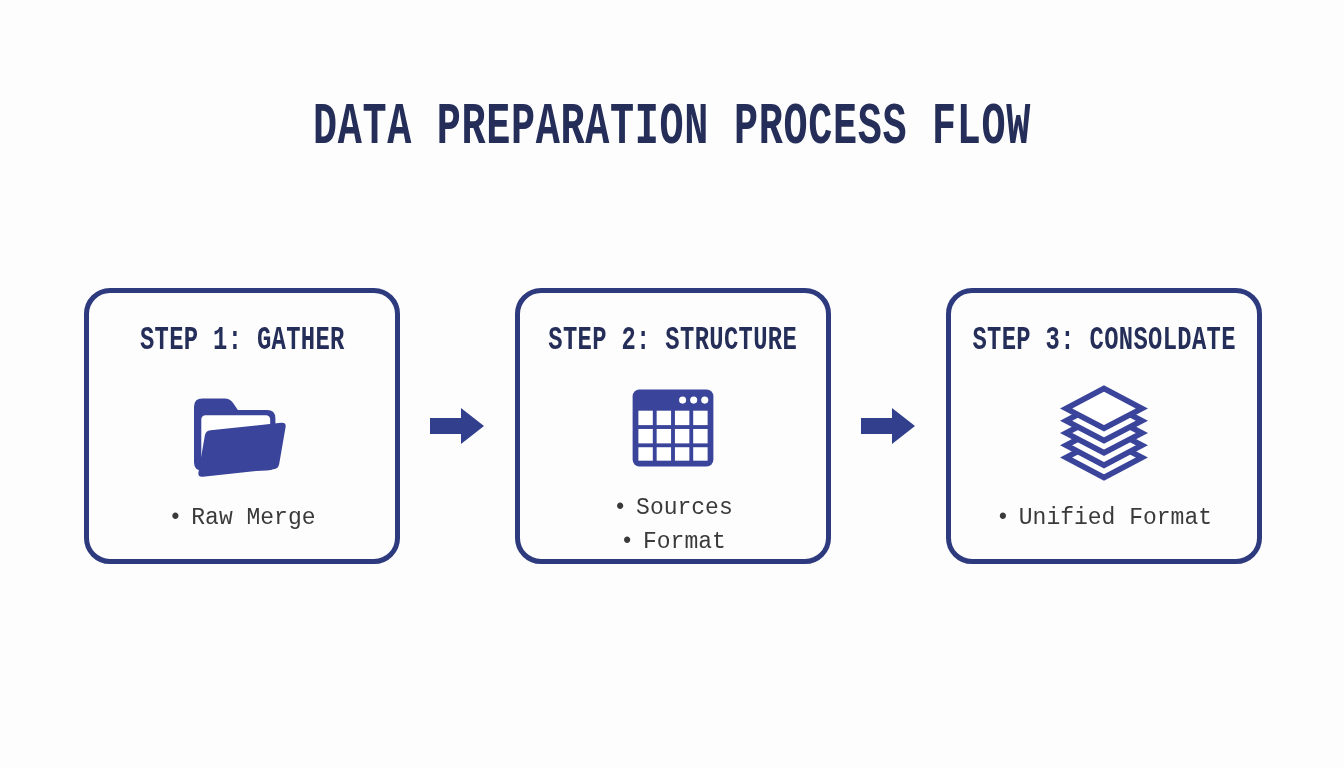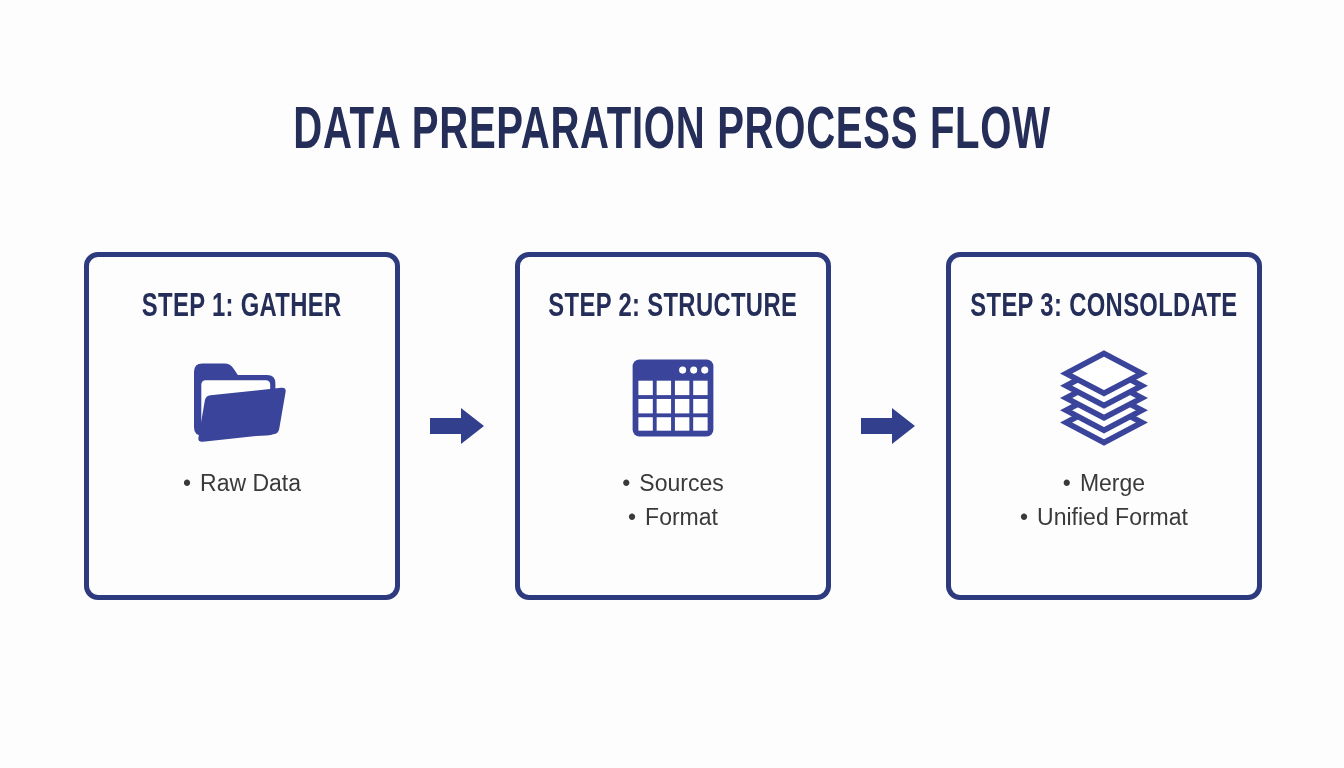--- a/index.html
+++ b/index.html
@@ -10,21 +10,21 @@
     --arrow-blue: #323f8d;
     --body-text: #3a3a3a;
   }
   * { box-sizing: border-box; margin: 0; padding: 0; }
   html, body {
     width: 1344px; height: 768px;
     overflow: hidden;
     background: var(--bg);
     font-family: "Liberation Sans", sans-serif;
   }
-  .stage { position: relative; width: 1344px; height: 768px; }
+  .stage { position: relative; width: 1344px; height: 768px; font-family: Liberation Mono, monospace; }
 
   .page-title {
     position: absolute;
     top: 94px; left: 0; right: 0;
     text-align: center;
     font-size: 59px;
     font-weight: 700;
     letter-spacing: 1px;
     color: var(--heading-navy);
     transform: scaleX(0.68);
@@ -35,23 +35,23 @@
   .flow-row {
     position: absolute;
     top: 272px; left: 84px;
     width: 1178px; height: 308px;
     display: flex;
     align-items: center;
     justify-content: space-between;
   }
 
   .step-card {
-    width: 316px; height: 348px;
+    width: 316px; height: 276px;
     border: 5px solid var(--border-navy);
-    border-radius: 14px;
+    border-radius: 26px;
     background: transparent;
     display: flex;
     flex-direction: column;
     align-items: center;
   }
   .step-title {
     margin-top: 28px;
     font-size: 34px;
     font-weight: 700;
     letter-spacing: 0.5px;
@@ -107,21 +107,21 @@
         <svg width="110" height="96" viewBox="0 0 104 92" aria-hidden="true">
           <path class="fill-icon" d="M6 74 V21 Q6 13 14 13 H35 Q41 13 44 18 L48 24 H76 Q84 24 84 32 V74 Q84 82 76 82 H14 Q6 82 6 74 Z"></path>
           <rect class="white-fill" x="13" y="29" width="66" height="50" rx="4"></rect>
           <g transform="rotate(-6 50 62)">
             <path class="fill-icon" d="M12 84 Q7 84 8.2 79.5 L18 45 Q19.2 40.5 24 40.5 H92 Q97 40.5 95.8 45 L86 79.5 Q84.8 84 80 84 Z"></path>
           </g>
         </svg>
       </div>
       <ul class="bullets">
         <li>
-          <span class="bullet-marker">•</span><span>Raw Data</span>
+          <span class="bullet-marker">•</span><span>Raw Merge</span>
         </li>
       </ul>
     </section>
 
     <div class="connector">
       <svg width="56" height="40" viewBox="0 0 56 40" aria-hidden="true">
         <path class="arrow-fill" d="M0 12 H31 V2 L54 20 L31 38 V28 H0 Z"></path>
       </svg>
     </div>
 
@@ -173,22 +173,19 @@
             <path d="M52 61 L92 82 L52 103 L12 82 Z"></path>
             <path d="M52 48 L92 69 L52 90 L12 69 Z"></path>
             <path d="M52 35 L92 56 L52 77 L12 56 Z"></path>
             <path d="M52 22 L92 43 L52 64 L12 43 Z"></path>
             <path d="M52 9 L92 30 L52 51 L12 30 Z"></path>
           </g>
         </svg>
       </div>
       <ul class="bullets">
         <li>
-          <span class="bullet-marker">•</span><span>Merge</span>
-        </li>
-        <li>
           <span class="bullet-marker">•</span><span>Unified Format</span>
         </li>
       </ul>
     </section>
 
   </div>
 </div>
 
 </body></html>

